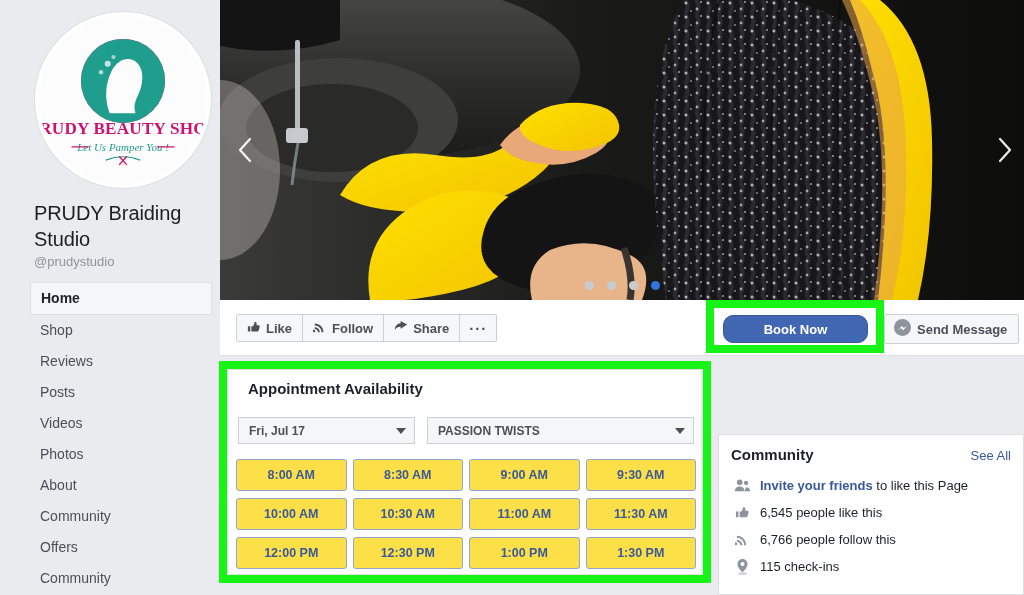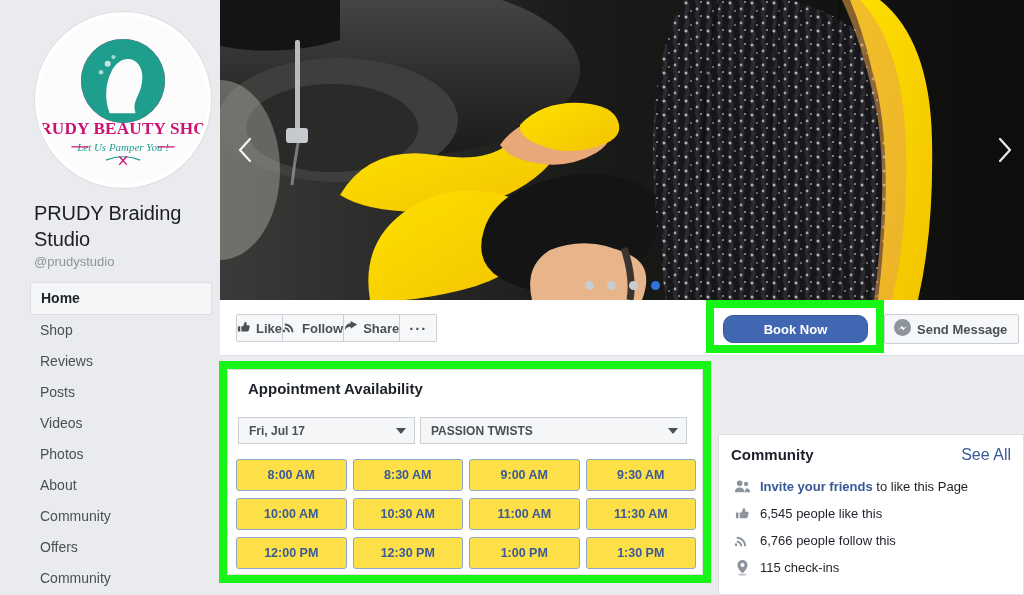--- a/index.html
+++ b/index.html
@@ -83,21 +83,21 @@
 
   
   #action-bar {
     position: absolute; left: 220px; top: 300px;
     width: 804px; height: 56px;
     background: #fff;
     border-bottom: 1px solid #dddfe2;
   }
   .btn {
     display: inline-flex; align-items: center; gap: 5px;
-    height: 28px; padding: 0 0;
+    height: 28px; padding: 0 10px;
     border: 1px solid #ccd0d5; background: #f6f7f9;
     border-radius: 2px;
     font-size: 13px; font-weight: bold; color: #4b4f56;
     cursor: pointer; white-space: nowrap;
   }
   #social-group {
     position: absolute; left: 16px; top: 14px;
     display: flex;
   }
   #social-group .btn { border-radius: 0; border-left-width: 0; }
@@ -153,21 +153,21 @@
   .select-box {
     position: absolute; top: 47px;
     height: 27px;
     background: #f5f6f7; border: 1px solid #ccd0d5; border-radius: 0;
     display: flex; align-items: center;
     padding: 0 8px 0 10px;
     font-size: 12px; font-weight: bold; color: #4b4f56;
     cursor: pointer;
   }
   #date-select { left: 10px; width: 177px; }
-  #service-select { left: 192px; width: 267px; }
+  #service-select { left: 199px; width: 267px; }
   .select-label { flex: 1; overflow: hidden; white-space: nowrap; text-overflow: ellipsis; }
   .caret { width: 0; height: 0; border-left: 5px solid transparent; border-right: 5px solid transparent; border-top: 6px solid #4b4f56; margin-left: 6px; }
 
   #slot-grid {
     position: absolute; left: 8px; top: 89px;
     width: 460px;
     display: grid;
     grid-template-columns: repeat(4, 1fr);
     gap: 7px 6px;
   }
@@ -199,21 +199,21 @@
   #rating-text b { font-weight: bold; }
 
   #community-card {
     position: absolute; left: 718px; top: 434px;
     width: 306px; height: 161px;
     background: #fff; border: 1px solid #dddfe2;
     padding: 11px 12px 0 12px;
   }
   #community-head { display: flex; align-items: baseline; justify-content: space-between; margin-bottom: 9px; }
   #community-title { font-size: 15px; font-weight: bold; color: #1d2129; }
-  #see-all-link { font-size: 16px; color: #385898; cursor: pointer; }
+  #see-all-link { font-size: 13px; color: #385898; cursor: pointer; }
   .comm-row { display: flex; align-items: center; height: 27px; font-size: 13px; color: #1d2129; }
   .comm-icon { width: 22px; flex: 0 0 22px; display: flex; align-items: center; justify-content: center; color: #8d949e; }
   .comm-text { margin-left: 7px; }
   .comm-text a { color: #385898; font-weight: bold; text-decoration: none; }
 
   .ico { display: inline-block; vertical-align: middle; }
 </style>
 </head>
 <body>
 

